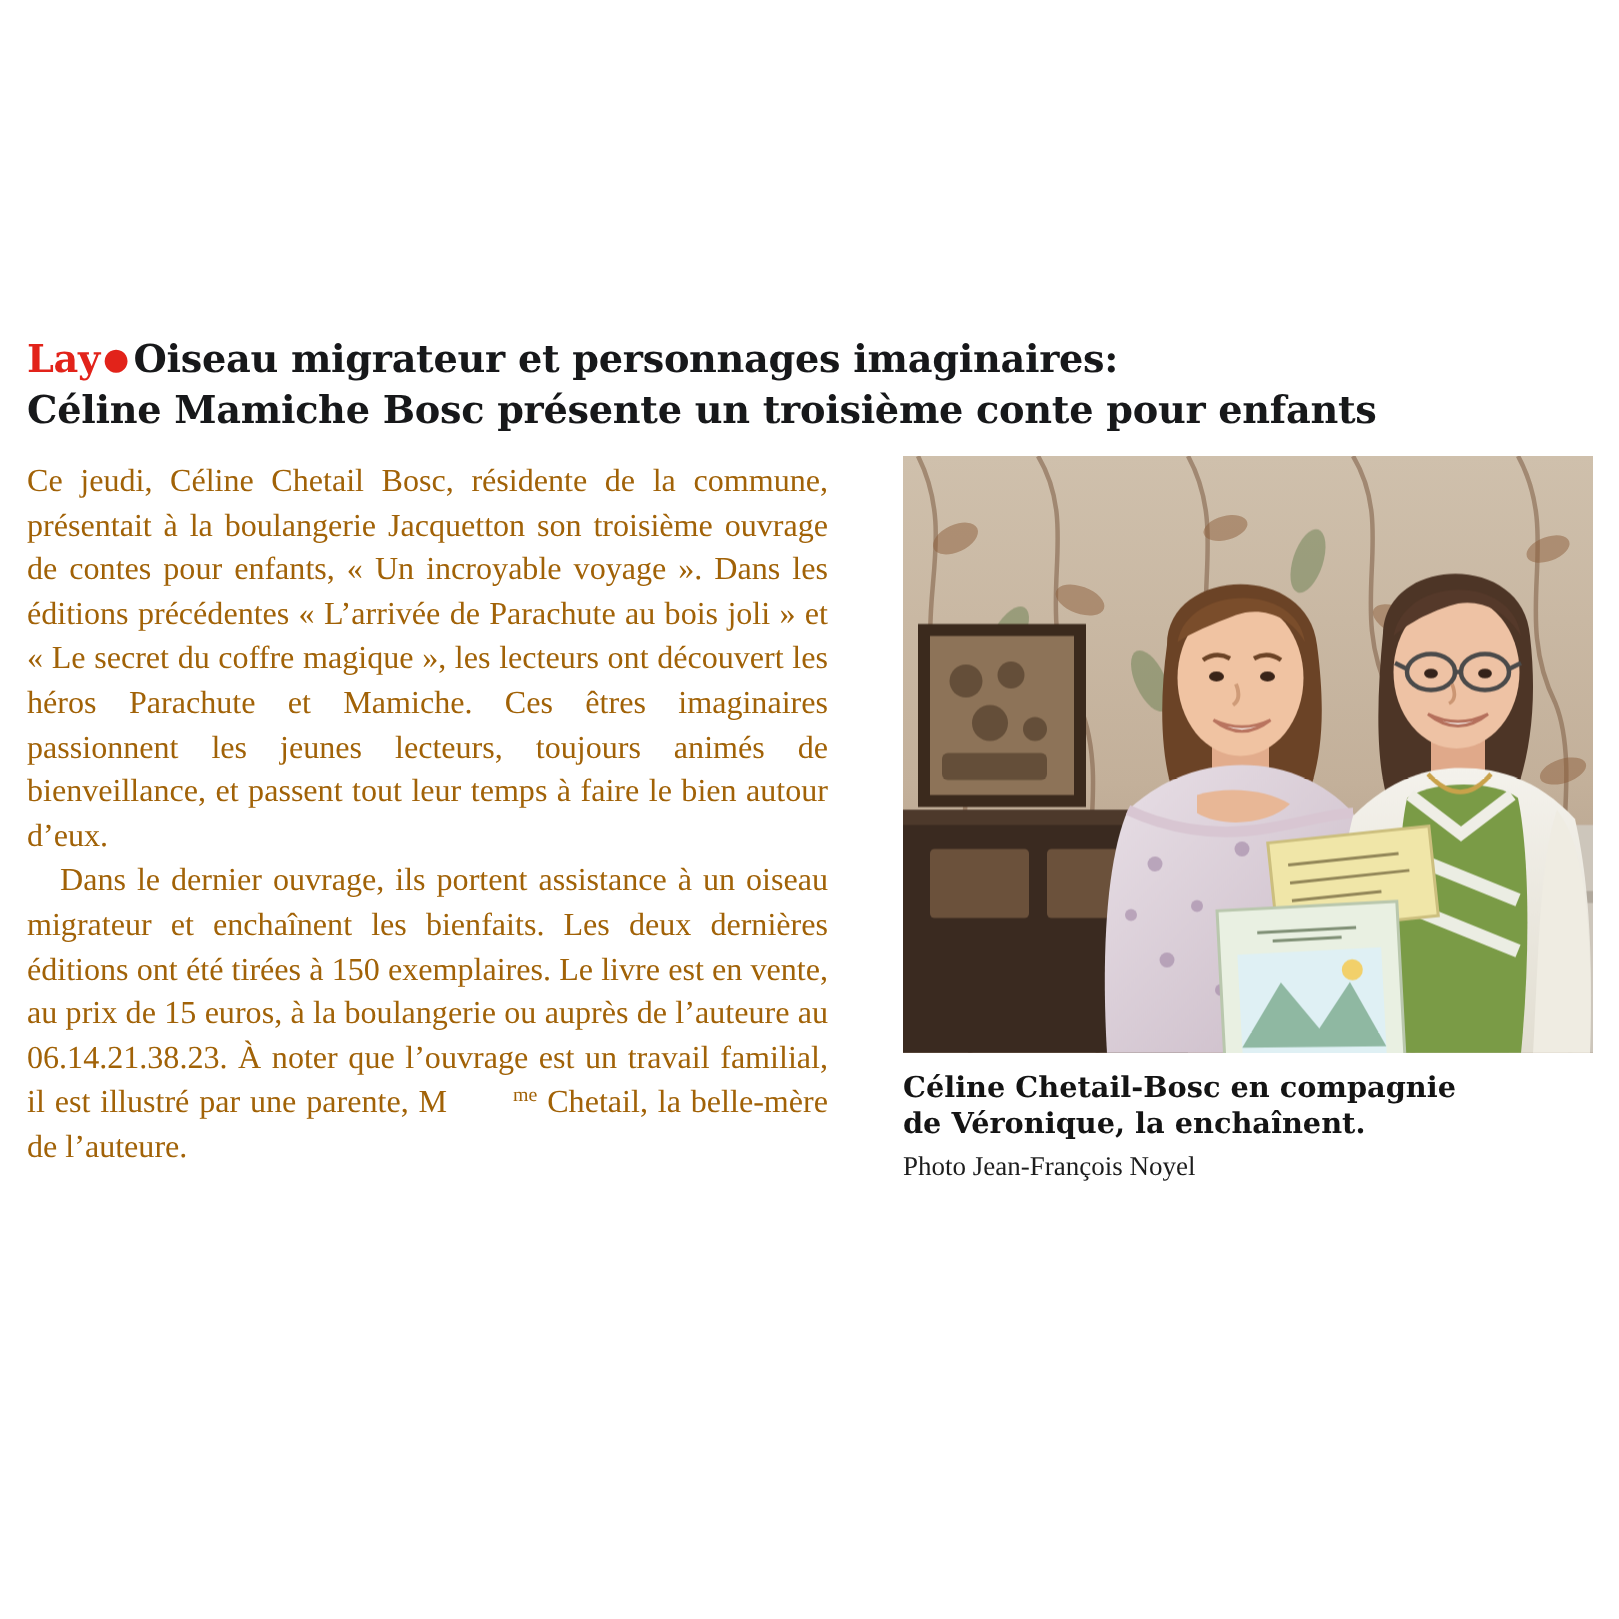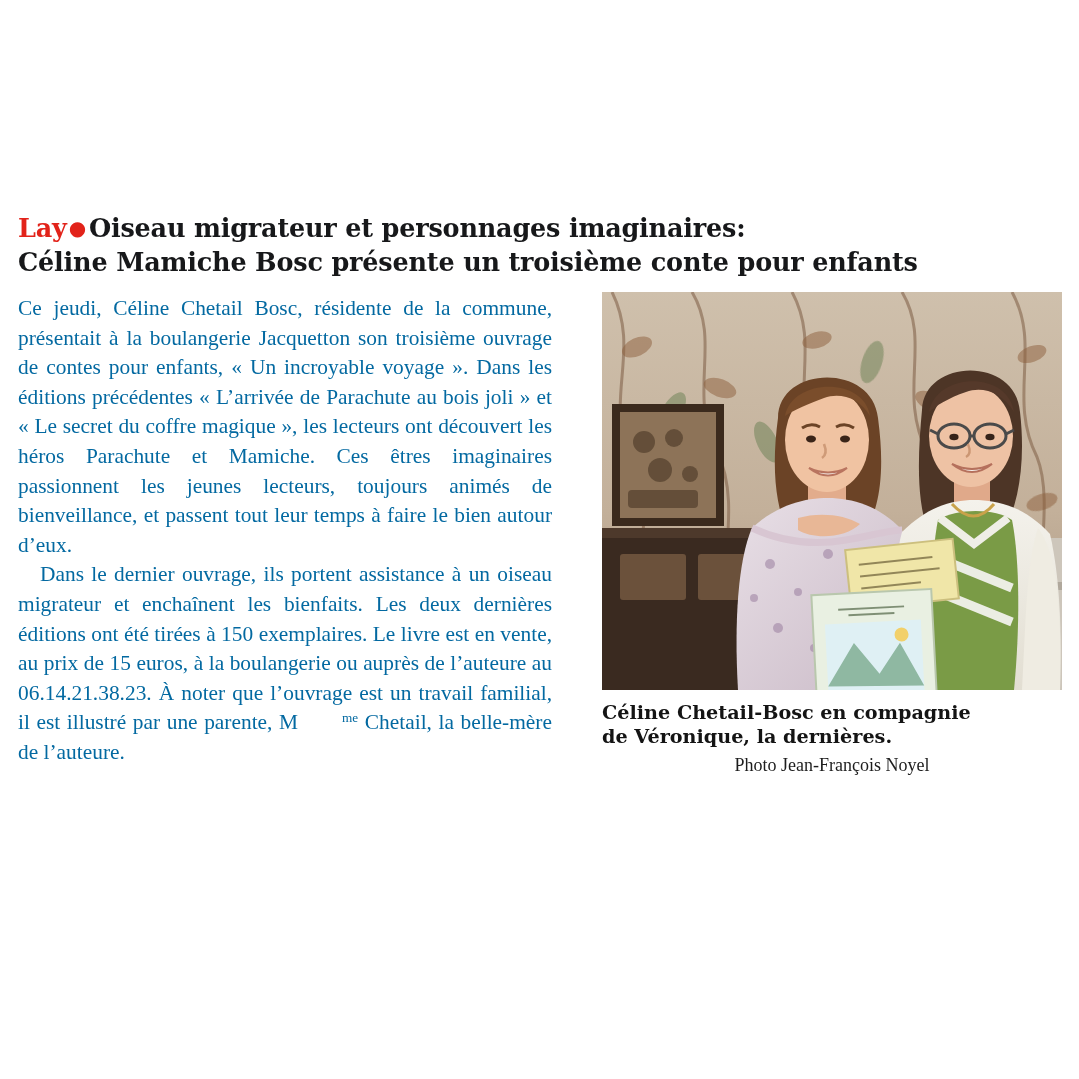--- a/index.html
+++ b/index.html
@@ -16,21 +16,21 @@
   }
   .page {
     position: relative;
     width: 1079px;
     height: 1079px;
     background: #ffffff;
   }
   .article {
     position: absolute;
     left: 18px;
-    top: 212px;
+    top: 224px;
     width: 1012px;
   }
 
   
   .headline {
     font-family: "DejaVu Serif", serif;
     font-weight: bold;
     font-size: 25.5px;
     line-height: 32px;
     letter-spacing: -0.2px;
@@ -65,21 +65,21 @@
     flex: 0 0 534px;
     padding-top: 2px;
   }
   .col-text p {
     margin: 0;
     font-family: "Liberation Serif", serif;
     font-size: 21.4px;
     line-height: 29.6px;
     text-align: justify;
     text-justify: inter-word;
-    color: #0369a1;
+    color: #a16207;
     hyphens: manual;
   }
   .col-text p.indent {
     text-indent: 22px;
   }
   .col-text sup {
     font-size: 0.62em;
     vertical-align: 0.52em;
     line-height: 0;
     margin-left: 44px;
@@ -110,21 +110,20 @@
     font-size: 19.2px;
     line-height: 24px;
     color: #141414;
   }
   .credit {
     margin-top: 5px;
     font-family: "Liberation Serif", serif;
     font-size: 18px;
     line-height: 22px;
     color: #1d1d1d;
-    text-align: center;
   }
 </style>
 </head>
 <body>
 
 <div class="page">
   <div class="article">
 
     <h1 class="headline">
       <span class="kicker">Lay</span><span class="bullet">●</span><span>Oiseau migrateur et personnages imaginaires:</span>
@@ -283,20 +282,20 @@
               <circle cx="300" cy="344" r="7" fill="#f2d06a"></circle>
               <g stroke="#6d7f63" stroke-width="2" opacity="0.85">
                 <path d="M238 316 h66"></path>
                   <path d="M248 322 h46"></path>
               </g>
             </g>
           </svg>
         </div>
         <div class="caption">
           <span>Céline Chetail-Bosc en compagnie</span><br>
-          <span>de Véronique, la dernières.</span>
+          <span>de Véronique, la enchaînent.</span>
         </div>
         <div class="credit">Photo Jean-François Noyel</div>
       </div>
 
     </div>
   </div>
 </div>
 
 </body></html>

